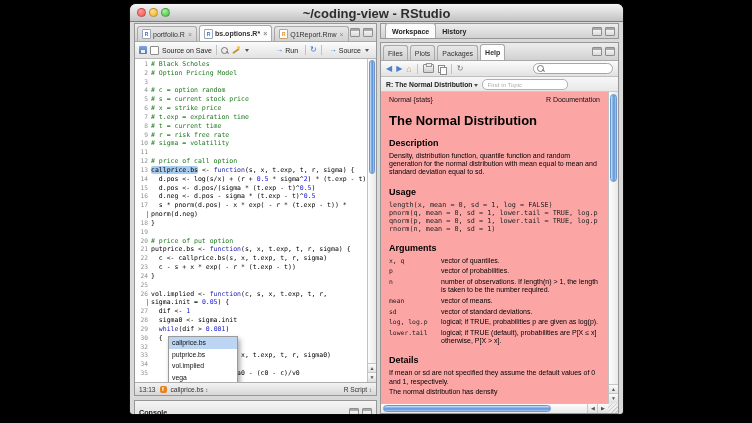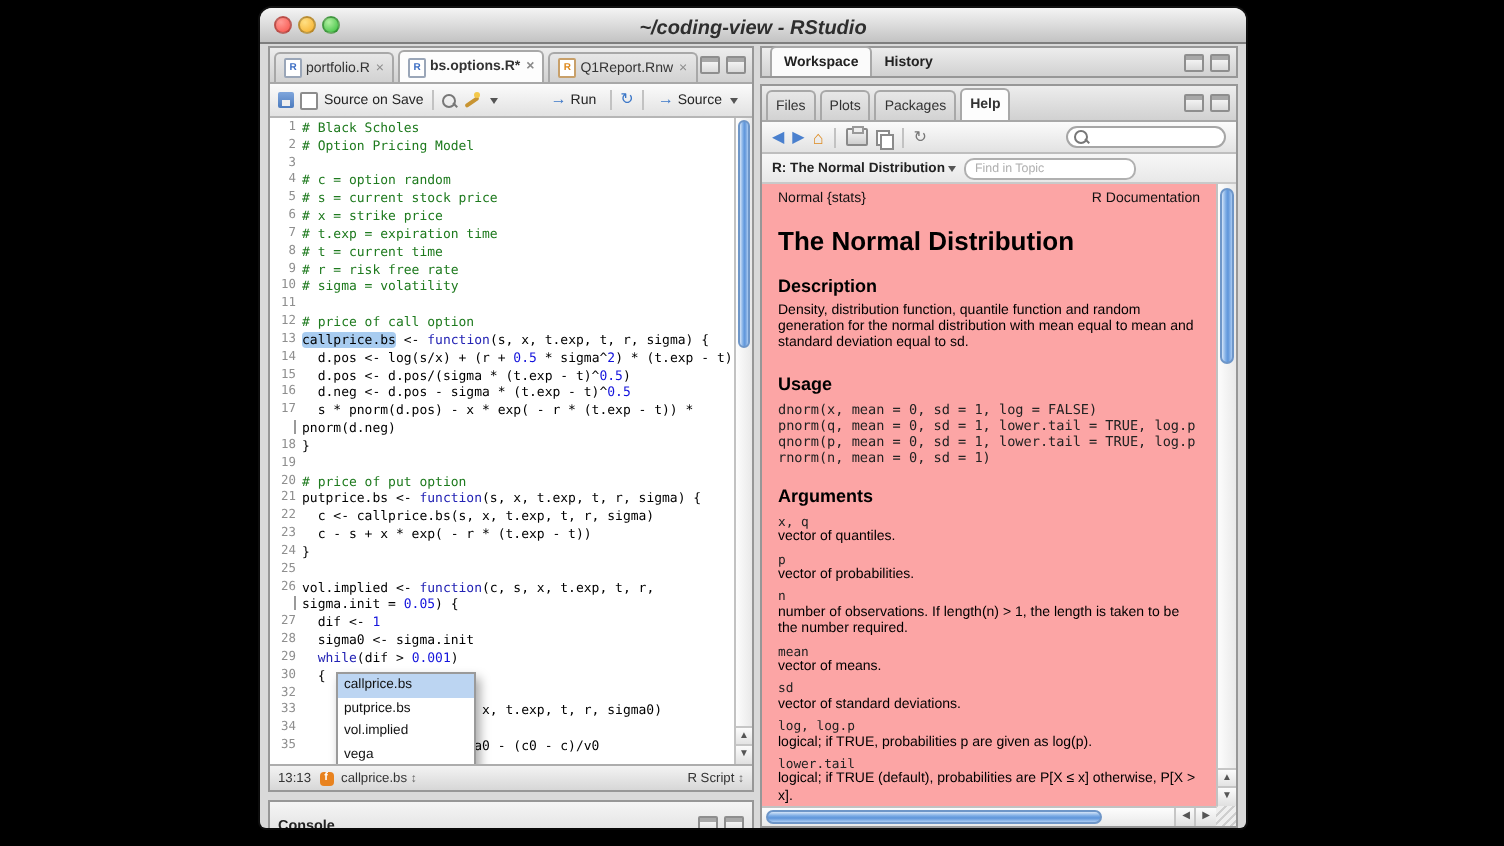--- a/index.html
+++ b/index.html
@@ -4,21 +4,21 @@
 <style>
   html,body{margin:0;padding:0;}
   body{width:752px;height:423px;background:#000;position:relative;overflow:hidden;
        font-family:"Liberation Sans",sans-serif;}
   #win{position:absolute;left:130px;top:4px;width:493px;height:410px;
        background:#D9D9D9;border-radius:6px 6px 3px 3px;
        box-shadow:0 4px 16px rgba(0,0,0,.95),0 0 0 1px #161616;overflow:hidden;}
   
   .titlebar{height:17px;background:linear-gradient(#F4F4F4,#C3C3C3);
             border-bottom:1px solid #7E7E7E;position:relative;text-align:center;}
-  .title-text{font-size:10px;font-weight:bold;color:#2E2E2E;line-height:17px;font-style:italic;}
+  .title-text{font-size:13px;font-weight:bold;color:#2E2E2E;line-height:17px;}
   .tl{position:absolute;top:4px;width:9px;height:9px;border-radius:50%;border:1px solid rgba(0,0,0,.25);box-sizing:border-box;}
   .tl.red{left:7px;background:radial-gradient(circle at 35% 30%,#FF9A94,#F8524A);}
   .tl.yel{left:19px;background:radial-gradient(circle at 35% 30%,#FFE084,#F5AD27);}
   .tl.grn{left:31px;background:radial-gradient(circle at 35% 30%,#B0F0A0,#35BE3A);}
   
   .pane{position:absolute;background:#FFF;border:1px solid #979797;box-sizing:border-box;
         display:flex;flex-direction:column;overflow:hidden;}
   .tabbar{height:17px;background:linear-gradient(#EDEDED,#D1D1D1);border-bottom:1px solid #A8A8A8;
           display:flex;align-items:flex-end;padding-left:2px;position:relative;flex:none;}
   .etab{height:14px;padding:0 4px;font-size:7px;color:#333;display:flex;align-items:center;gap:2px;
@@ -116,21 +116,21 @@
   .find-input{width:76px;height:9px;border:1px solid #B0B0B0;border-radius:5px;font-size:6.2px;
               padding:0 4px;outline:none;color:#333;}
   .find-input::placeholder{color:#AFAFAF;}
   .help-content{flex:1;position:relative;background:#fca5a5;overflow:hidden;padding-left:16px;}
   .help-body{position:absolute;left:0;top:0;right:10px;bottom:10px;overflow:hidden;padding:4px 8px;color:#000;}
   .hdr-row{display:flex;justify-content:space-between;font-size:7px;color:#111;}
   .help-body h1{font-size:13px;font-weight:bold;margin:10px 0 4px;color:#000;}
   .help-body h2{font-size:9px;font-weight:bold;margin:10px 0 4px;color:#000;}
   .help-body p{font-size:7px;line-height:8.2px;margin:0 0 2px;}
   .ucode-line{font-family:"DejaVu Sans Mono",monospace;font-size:6.8px;line-height:8px;white-space:pre;color:#222;}
-  .argrow{display:flex;font-size:7px;line-height:8.2px;margin-bottom:2.5px;flex-direction:column;}
+  .argrow{display:flex;font-size:7px;line-height:8.2px;margin-bottom:2.5px;}
   .argterm{width:52px;flex:none;font-family:"DejaVu Sans Mono",monospace;font-size:6.4px;color:#222;}
   .argdesc{flex:1;}
 </style>
 </head>
 <body>
 
 <div id="win">
 
   <div class="titlebar">
     <span class="tl red"></span>
@@ -311,21 +311,21 @@
       <div class="help-body">
         <div class="hdr-row">
           <span>Normal {stats}</span>
           <span>R Documentation</span>
         </div>
         <h1>The Normal Distribution</h1>
         <h2>Description</h2>
         <p>Density, distribution function, quantile function and random generation for the normal distribution with mean equal to mean and standard deviation equal to sd.</p>
         <h2>Usage</h2>
         <div>
-            <div class="ucode-line">dnorm(x, mean = 0, sd = 1, log = FALSE)</div>
+            <div class="ucode-line">length(x, mean = 0, sd = 1, log = FALSE)</div>
             <div class="ucode-line">pnorm(q, mean = 0, sd = 1, lower.tail = TRUE, log.p</div>
             <div class="ucode-line">qnorm(p, mean = 0, sd = 1, lower.tail = TRUE, log.p</div>
             <div class="ucode-line">rnorm(n, mean = 0, sd = 1)</div>
           </div>
         <h2>Arguments</h2>
         <div>
             <div class="argrow">
               <span class="argterm">x, q</span>
               <span class="argdesc">vector of quantiles.</span>
             </div>

